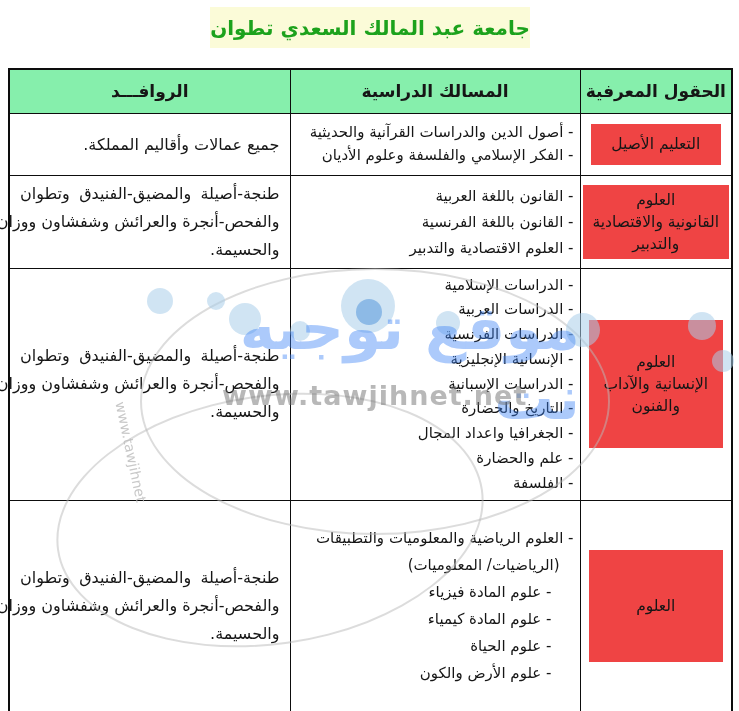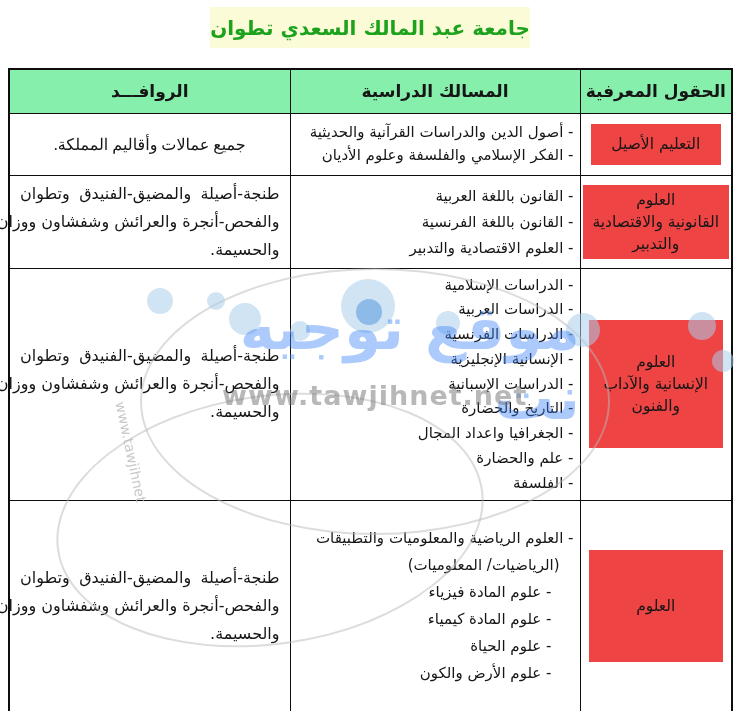--- a/index.html
+++ b/index.html
@@ -40,21 +40,21 @@
   .trk { white-space:nowrap; overflow:hidden; font-size:15px; text-align:right; }
   .lh-r0 .trk { line-height:23px; }
   .lh-r1 .trk { line-height:26px; }
   .lh-r2 .trk { line-height:24.8px; }
   .lh-r3 .trk { line-height:27px; }
   .trk.indent { padding-right:22px; }
   .trk.indent2 { padding-right:14px; }
 
   .feed-line { text-align:justify; text-align-last:justify; line-height:28px; white-space:nowrap; }
   .feed-line.last { text-align:right; text-align-last:right; }
-  .feed-single { text-align:center;font-family:Liberation Serif, serif; }
+  .feed-single { text-align:right; }
 
   
   .wm { position:absolute; pointer-events:none; }
   .wm-bubble { border-radius:50%; background:#a9cde9; opacity:.55; }
   .wm-bubble.dark { background:#4a90d9; opacity:.5; }
   .wm-sitename {
     left:190px; top:293px; width:390px; text-align:right;
     font-size:60px; font-weight:bold; color:#3b82f6; opacity:.42; direction:rtl;
     z-index:6;
   }

